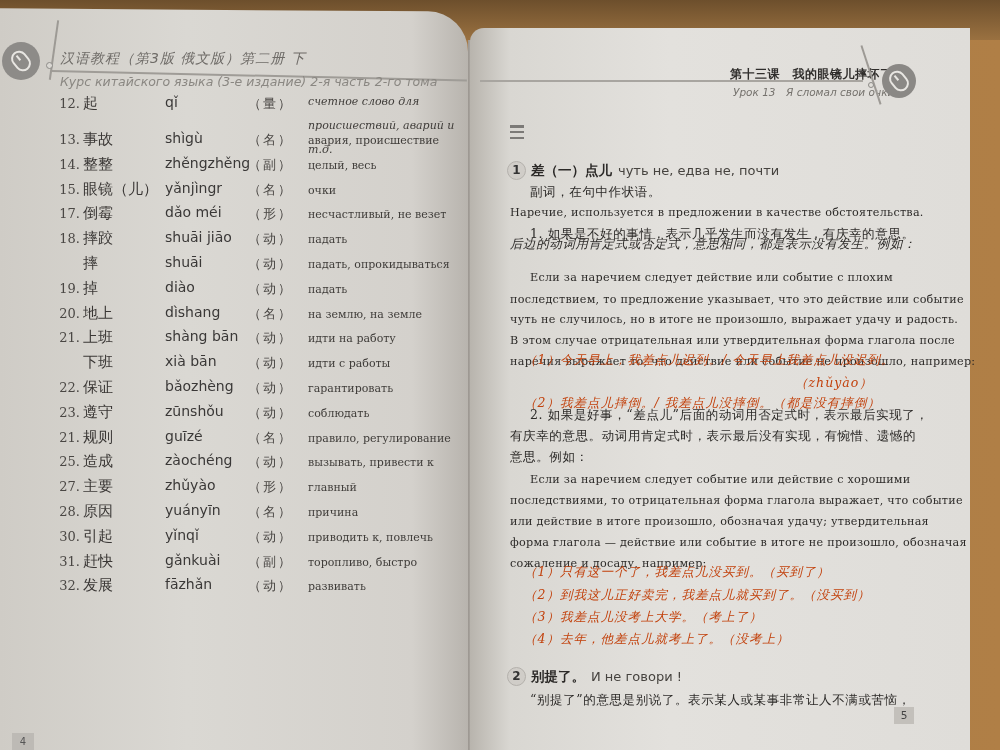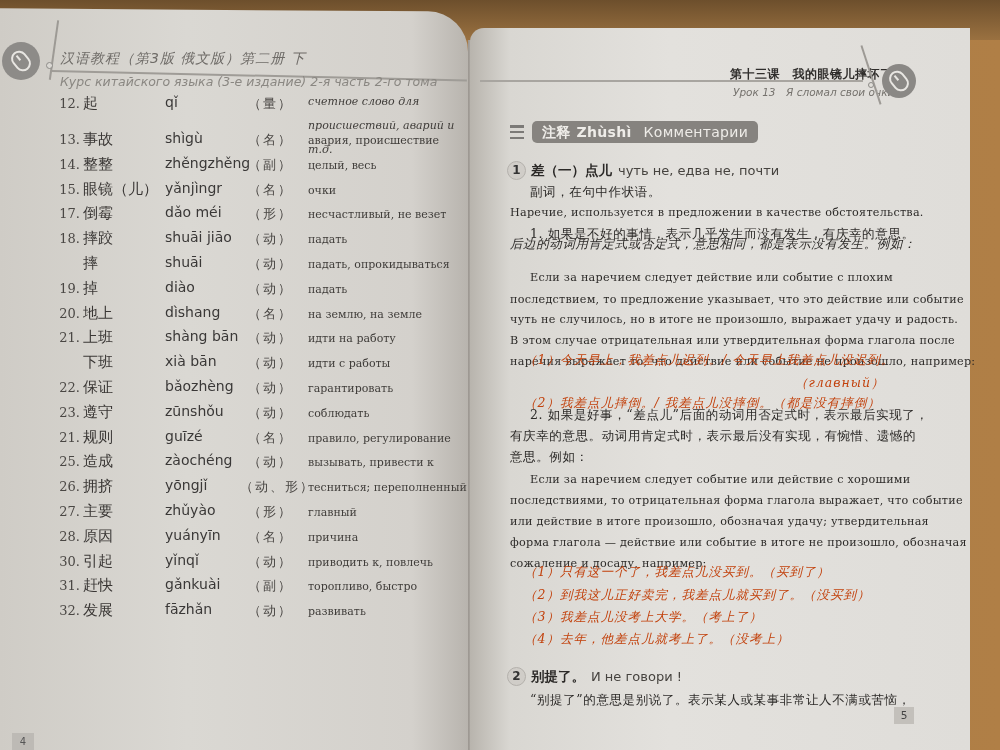--- a/index.html
+++ b/index.html
@@ -245,27 +245,20 @@
       <span class="ru">правило, регулирование</span>
     </div>
     <div class="vrow">
       <span class="num">25.</span>
       <span class="hz">造成</span>
       <span class="py">zàochéng</span>
       <span class="pos">（动）</span>
       <span class="ru">вызывать, привести к</span>
     </div>
     <div class="vrow">
-      <span class="num">26.</span>
-      <span class="hz">拥挤</span>
-      <span class="py">yōngjǐ</span>
-      <span class="pos" style="left: 190px;">（动、形）</span>
-      <span class="ru">тесниться; переполненный</span>
-    </div>
-    <div class="vrow">
       <span class="num">27.</span>
       <span class="hz">主要</span>
       <span class="py">zhǔyào</span>
       <span class="pos">（形）</span>
       <span class="ru">главный</span>
     </div>
     <div class="vrow">
       <span class="num">28.</span>
       <span class="hz">原因</span>
       <span class="py">yuányīn</span>
@@ -309,43 +302,40 @@
       <div class="mouse"></div>
     </div>
 </div>
 
 <div class="section-head">
   <div class="menu-ico">
       <span></span>
       <span></span>
       <span></span>
     </div>
-  <div class="badge">
-    <span class="cn">注释</span><span>Zhùshì</span><span class="ru">Комментарии</span>
-  </div>
 </div>
 
 <div class="note-title" style="left:507px; top:161px;">
   <span class="circ">1</span>
   <span class="cn">差（一）点儿</span>
   <span class="ru">чуть не, едва не, почти</span>
 </div>
 
 <div id="note1-body">
     <div class="body-text cnline" style="left: 530px; top: 184px;">副词，在句中作状语。</div>
     <div class="body-text ruline" style="left: 510px; top: 206px;">Наречие, используется в предложении в качестве обстоятельства.</div>
     <div class="body-text cnline" style="left: 530px; top: 226px;">1. 如果是不好的事情，表示几乎发生而没有发生，有庆幸的意思。</div>
     <div class="body-text cnline" style="left: 510px; top: 236px; font-style: italic;">后边的动词用肯定式或否定式，意思相同，都是表示没有发生。例如：</div>
     <div class="body-text ruline" style="left: 530px; top: 271px;">Если за наречием следует действие или событие с плохим</div>
     <div class="body-text ruline" style="left: 510px; top: 293px;">последствием, то предложение указывает, что это действие или событие</div>
     <div class="body-text ruline" style="left: 510px; top: 313px;">чуть не случилось, но в итоге не произошло, выражает удачу и радость.</div>
     <div class="body-text ruline" style="left: 510px; top: 334px;">В этом случае отрицательная или утвердительная форма глагола после</div>
     <div class="body-text ruline" style="left: 510px; top: 355px;">наречия выражает то, что действие или событие не произошло, например:</div>
     <div class="body-text ex" style="left: 524px; top: 352px;">（1）今天早上，我差点儿迟到。/ 今天早上我差点儿没迟到。</div>
-    <div class="body-text ex" style="left: 795px; top: 375px;">（главный）</div>
+    <div class="body-text ex" style="left: 795px; top: 375px;">（zhǔyào）</div>
     <div class="body-text ex" style="left: 524px; top: 395px;">（2）我差点儿摔倒。/ 我差点儿没摔倒。（都是没有摔倒）</div>
     <div class="body-text cnline" style="left: 530px; top: 407px;">2. 如果是好事，“差点儿”后面的动词用否定式时，表示最后实现了，</div>
     <div class="body-text cnline" style="left: 510px; top: 428px;">有庆幸的意思。动词用肯定式时，表示最后没有实现，有惋惜、遗憾的</div>
     <div class="body-text cnline" style="left: 510px; top: 449px;">意思。例如：</div>
     <div class="body-text ruline" style="left: 530px; top: 473px;">Если за наречием следует событие или действие с хорошими</div>
     <div class="body-text ruline" style="left: 510px; top: 494px;">последствиями, то отрицательная форма глагола выражает, что событие</div>
     <div class="body-text ruline" style="left: 510px; top: 515px;">или действие в итоге произошло, обозначая удачу; утвердительная</div>
     <div class="body-text ruline" style="left: 510px; top: 536px;">форма глагола — действие или событие в итоге не произошло, обозначая</div>
     <div class="body-text ruline" style="left: 510px; top: 557px;">сожаление и досаду, например:</div>
     <div class="body-text ex" style="left: 524px; top: 564px;">（1）只有这一个了，我差点儿没买到。（买到了）</div>

